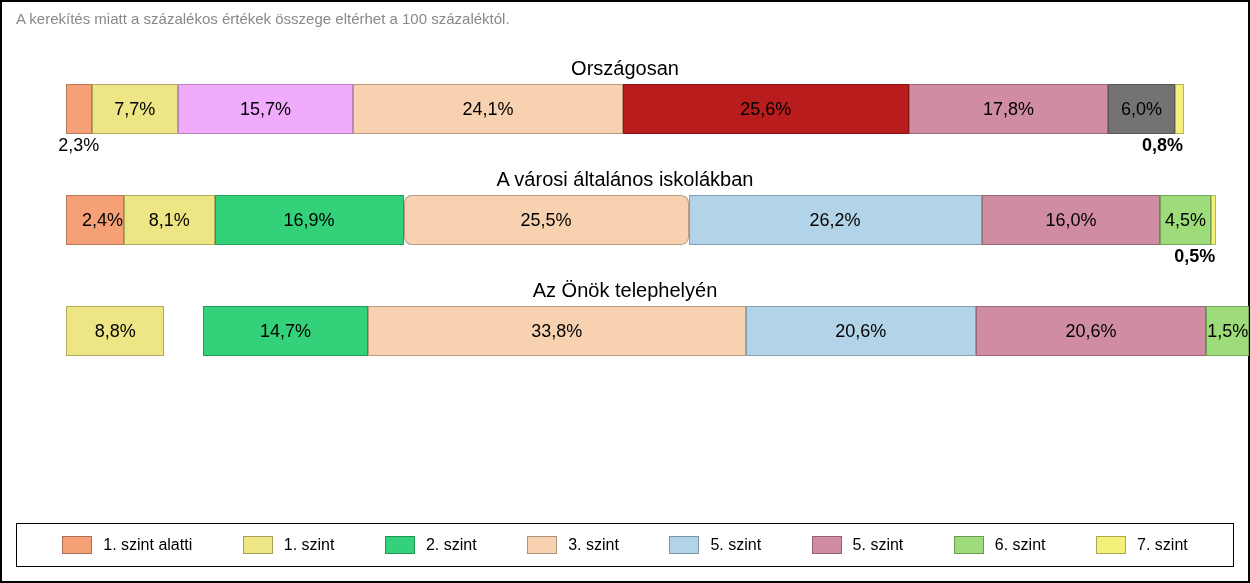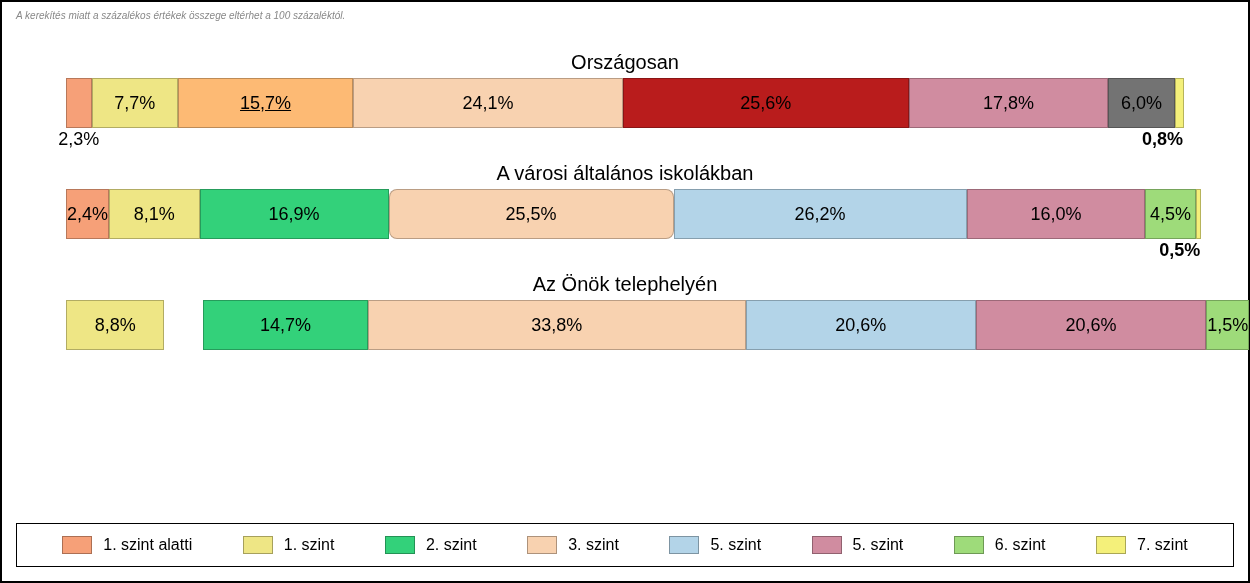--- a/index.html
+++ b/index.html
@@ -9,22 +9,21 @@
     background: #fff;
   }
   .chart-container {
     width: 1250px;
     height: 583px;
     border: 2px solid #000;
     position: relative;
     padding: 8px 14px 14px 14px;
   }
   .footnote {
-    font-style: italic;
-    font-size: 10px;
+    font-size: 15px;
     color: #888;
     margin: 0 0 30px 0;
   }
   .bars-wrap {
     width: 100%;
     padding: 0 50px;
   }
   .bar-group {
     margin-bottom: 34px;
   }
@@ -99,21 +98,21 @@
   <div class="bars-wrap" id="bars-wrap">
       <div class="bar-group">
         <div class="bar-title">Országosan</div>
         <div class="bar">
           <div class="seg below" style="background: rgb(246, 160, 120); flex: 0 0 2.3%;">
             <span class="seg-label">2,3%</span>
           </div>
           <div class="seg" style="background: rgb(238, 230, 133); flex: 0 0 7.7%;">
             <span class="seg-label">7,7%</span>
           </div>
-          <div class="seg" style="background: #fdba74; flex: 0 0 15.7%; text-decoration: underline;">
+          <div class="seg" style="background: #f0abfc; flex: 0 0 15.7%;">
             <span class="seg-label">15,7%</span>
           </div>
           <div class="seg" style="background: rgb(248, 210, 176); flex: 0 0 24.1%;">
             <span class="seg-label">24,1%</span>
           </div>
           <div class="seg" style="background: #b91c1c; flex: 0 0 25.6%;">
             <span class="seg-label">25,6%</span>
           </div>
           <div class="seg" style="background: rgb(208, 140, 160); flex: 0 0 17.8%;">
             <span class="seg-label">17,8%</span>
@@ -122,21 +121,21 @@
             <span class="seg-label">6,0%</span>
           </div>
           <div class="seg below-right" style="background: rgb(244, 240, 122); flex: 0 0 0.8%;">
             <span class="seg-label">0,8%</span>
           </div>
         </div>
       </div>
       <div class="bar-group">
         <div class="bar-title">A városi általános iskolákban</div>
         <div class="bar">
-          <div class="seg" style="background: rgb(246, 160, 120); flex: 0 0 2.4%;">
+          <div class="seg" style="background: rgb(246, 160, 120); flex: 0 0 2.4%; padding-left: 15px;">
             <span class="seg-label">2,4%</span>
           </div>
           <div class="seg" style="background: rgb(238, 230, 133); flex: 0 0 8.1%;">
             <span class="seg-label">8,1%</span>
           </div>
           <div class="seg" style="background: rgb(51, 209, 122); flex: 0 0 16.9%;">
             <span class="seg-label">16,9%</span>
           </div>
           <div class="seg" style="background: rgb(248, 210, 176); flex: 0 0 25.5%; border-radius: 8px;">
             <span class="seg-label">25,5%</span>

